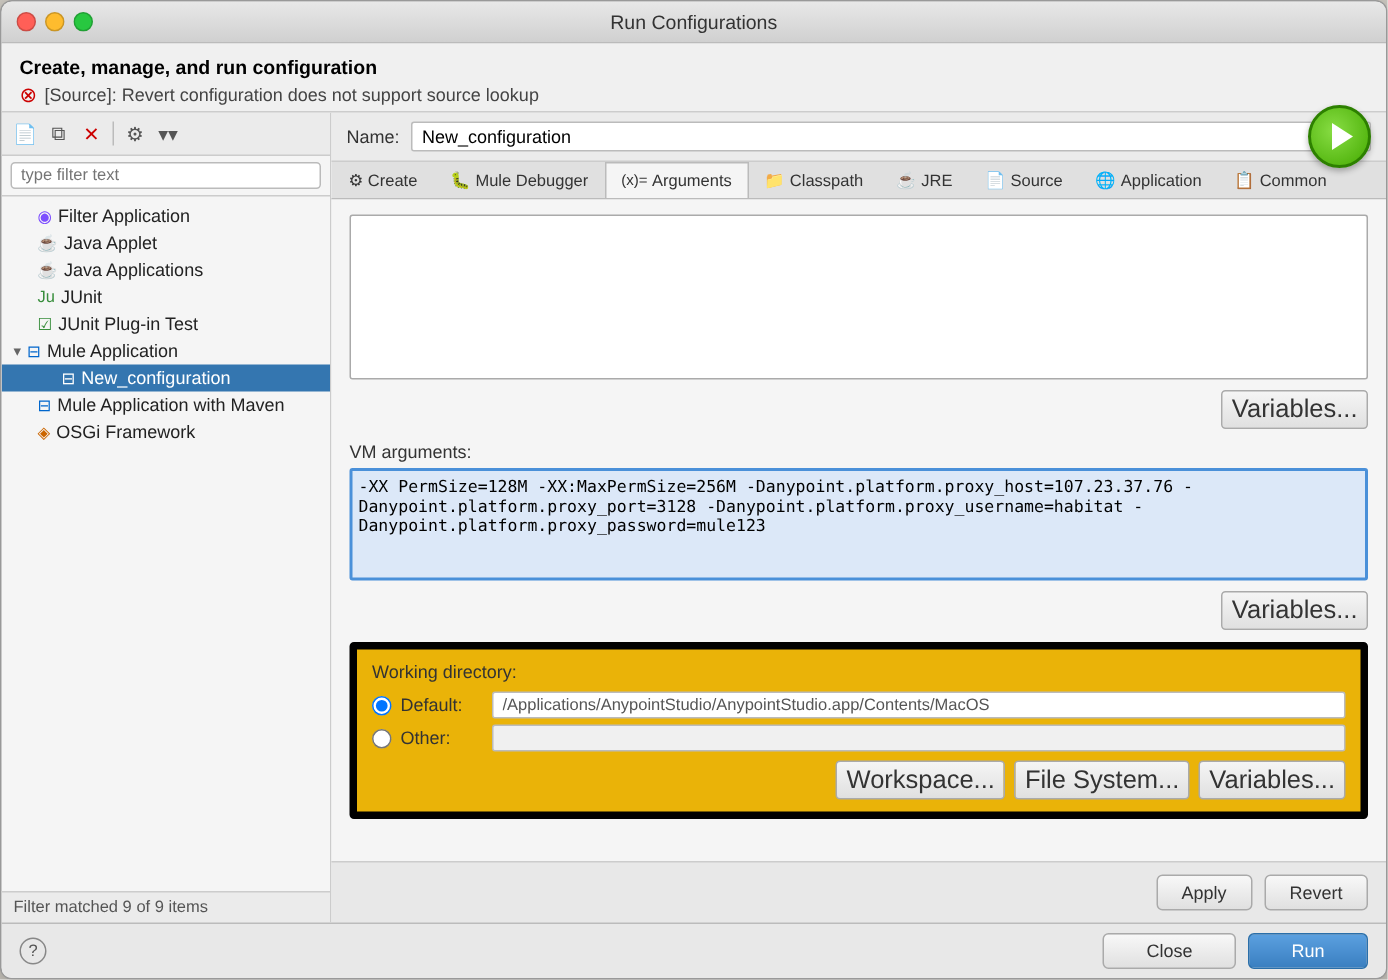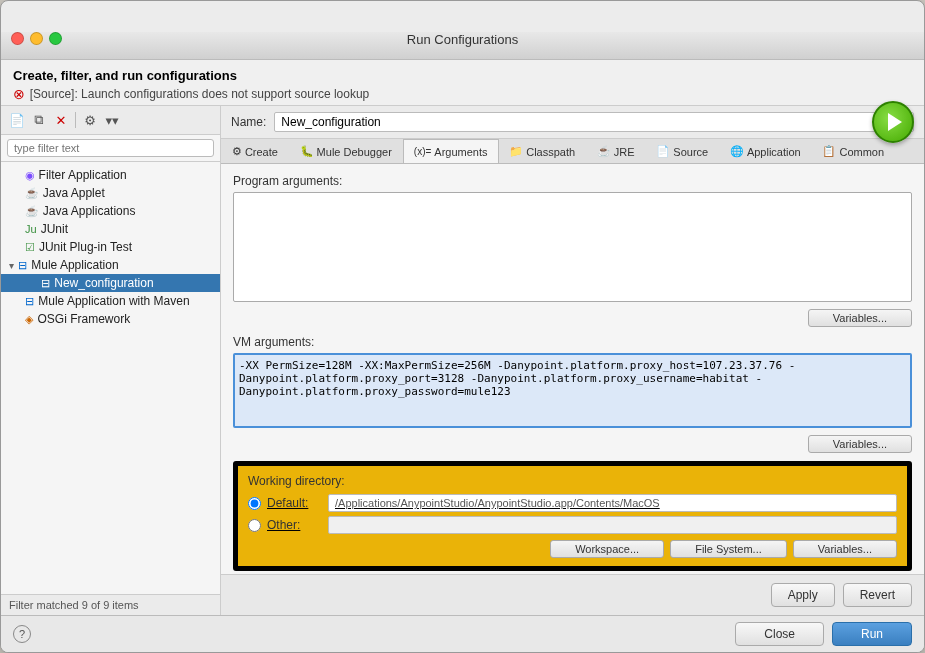--- a/index.html
+++ b/index.html
@@ -19,26 +19,25 @@
       border-radius: 8px;
       overflow: hidden;
       display: flex;
       flex-direction: column;
       box-shadow: 0 4px 20px rgba(0,0,0,0.4);
     }
     .title-bar {
       background: linear-gradient(to bottom, #e8e8e8, #d0d0d0);
       height: 28px;
       display: flex;
-      align-items: flex-start;
+      align-items: center;
       justify-content: center;
       border-bottom: 1px solid #bbb;
       position: relative;
       flex-shrink: 0;
-      margin-top: 31px;
     }
     .title-bar-buttons {
       position: absolute;
       left: 10px;
       display: flex;
       gap: 6px;
     }
     .tb-btn {
       width: 13px;
       height: 13px;
@@ -248,22 +247,22 @@
       color: #000;
       resize: none;
     }
     .vars-btn-row {
       display: flex;
       justify-content: flex-end;
       margin-top: 4px;
       margin-bottom: 8px;
     }
     .small-btn {
-      padding: 2px 24px;
-      font-size: 11px;
+      padding: 2px 6px;
+      font-size: 17px;
       background: linear-gradient(to bottom, #f5f5f5, #e0e0e0);
       border: 1px solid #aaa;
       border-radius: 3px;
       cursor: pointer;
       color: #333;
     }
     .working-dir-section {
       border: 5px solid #000000;
       border-radius: 3px;
       background: #eab308;
@@ -273,21 +272,20 @@
       font-size: 12px;
       font-weight: 500;
       color: #333;
       margin-bottom: 6px;
     }
     .radio-row {
       display: flex;
       align-items: center;
       gap: 6px;
       margin-bottom: 4px;
-      text-decoration: underline;
     }
     .radio-row input[type=radio] {
       margin: 0;
       cursor: pointer;
     }
     .radio-label {
       font-size: 12px;
       color: #333;
       min-width: 55px;
     }
@@ -396,24 +394,24 @@
   <div class="title-bar">
     <div class="title-bar-buttons">
       <div class="tb-btn tb-close"></div>
       <div class="tb-btn tb-min"></div>
       <div class="tb-btn tb-max"></div>
     </div>
     <span class="title-bar-title">Run Configurations</span>
   </div>
 
   <div class="header-area" style="position:relative;">
-    <div class="header-title">Create, filter, and run configurations</div>
+    <div class="header-title">Create, manage, and run configuration</div>
     <div class="error-line">
       <span class="error-icon">⊗</span>
-      <span>[Source]: Launch configurations does not support source lookup</span>
+      <span>[Source]: Revert configuration does not support source lookup</span>
     </div>
     <div class="run-button-top">
       <div class="run-triangle"></div>
     </div>
   </div>
 
   <div class="main-content">
 
     <div class="left-panel">
       <div class="toolbar-row">
@@ -524,21 +522,20 @@
           <span>Application</span>
         </div>
         <div class="tab">
           <span>📋</span>
           <span>Common</span>
         </div>
       </div>
 
       <div class="tab-content">
         
-        <div class="section-label">Program arguments:</div>
         <textarea class="text-area-box program-args-area" style=""></textarea>
         <div class="vars-btn-row">
           <button class="small-btn">Variables...</button>
         </div>
 
         
         <div class="section-label">VM arguments:</div>
         <textarea class="vm-args-highlighted" style="">-XX PermSize=128M -XX:MaxPermSize=256M -Danypoint.platform.proxy_host=107.23.37.76 -Danypoint.platform.proxy_port=3128 -Danypoint.platform.proxy_username=habitat -Danypoint.platform.proxy_password=mule123</textarea>
         <div class="vars-btn-row">
           <button class="small-btn">Variables...</button>

